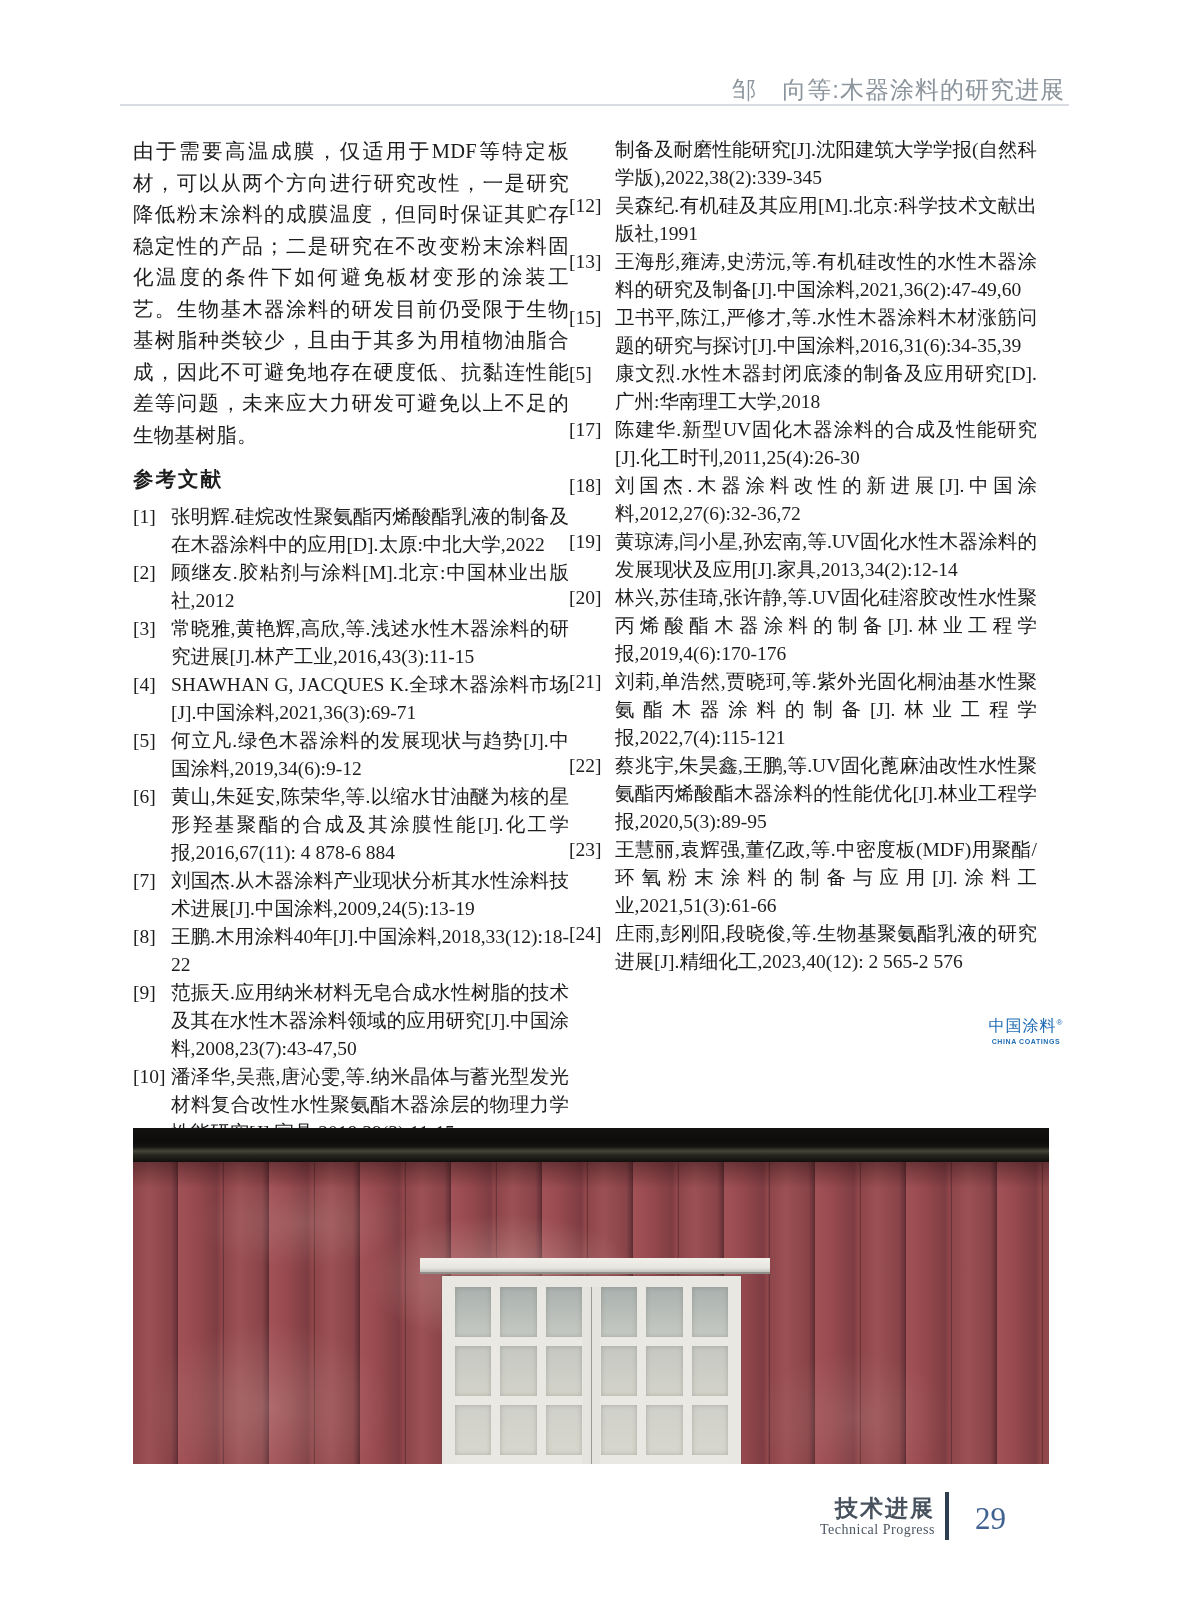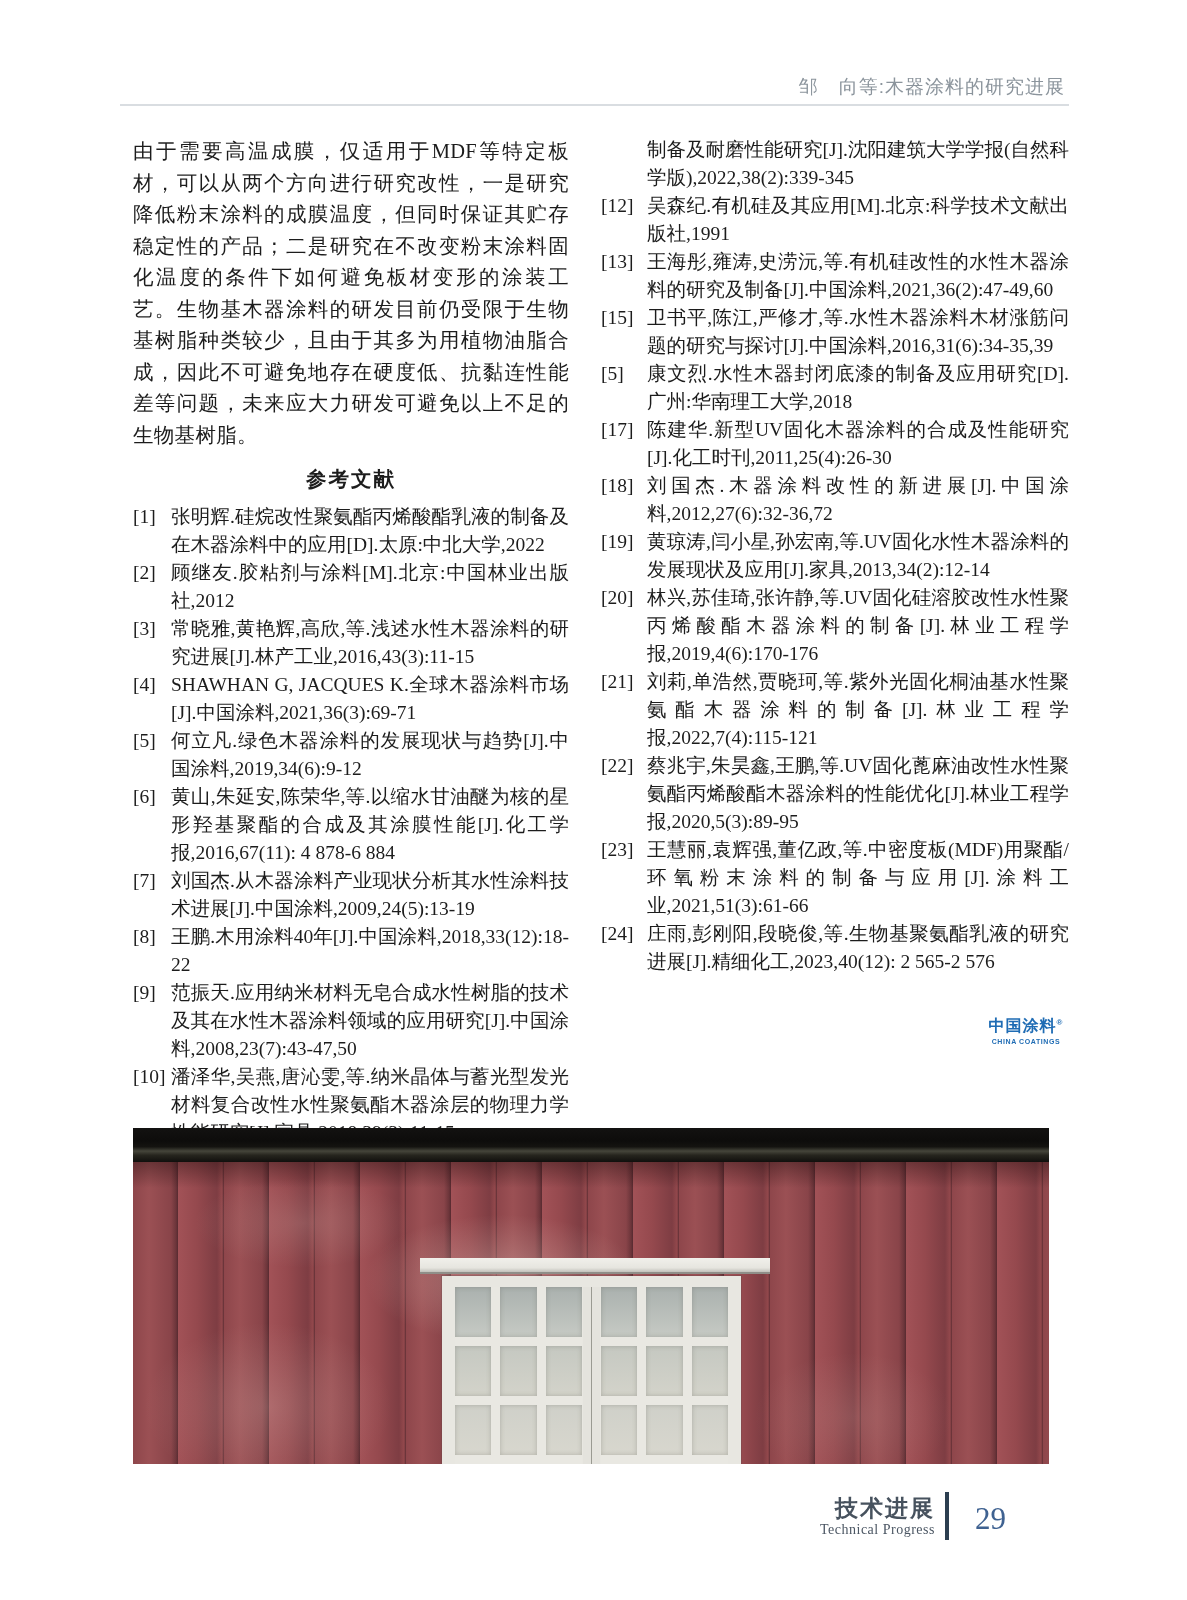--- a/index.html
+++ b/index.html
@@ -7,55 +7,55 @@
   .page {
     position:relative; width:1187px; height:1600px; background:#ffffff;
     font-family:"Liberation Serif","DejaVu Serif",serif; color:#1c1c1c;
     overflow:hidden;
   }
 
   
   .running-head {
     position:absolute; top:74px; left:120px; right:122px;
     text-align:right; font-family:"Liberation Sans","DejaVu Sans",sans-serif;
-    font-size:19px; color:#8b949c; letter-spacing:1px;
+    font-size:24px; color:#8b949c; letter-spacing:1px;
   }
   .head-rule {
     position:absolute; top:104px; left:120px; right:118px; height:2px;
     background:#d9dde1;
   }
 
   
   .columns {
     position:absolute; top:136px; left:133px; width:936px;
-    display:flex; gap:32px;
+    display:flex; 
   }
   .col { text-align:justify; }
   .col-left  { width:436px; }
   .col-right { width:468px; }
 
   .intro {
     font-size:20.5px; line-height:31.5px; letter-spacing:0.3px;
   }
   .ref-heading {
-    text-align:center; font-weight:bold; font-size:20.5px;
+    font-weight:bold; font-size:20.5px;
     margin-top:13px; margin-bottom:9px; line-height:30px; letter-spacing:2px;font-family:Liberation Serif, serif;
   }
   .ref-item { display:flex; font-size:19.5px; line-height:28px; }
   .ref-num  { flex:0 0 38px; }
   .col-right .ref-num { flex-basis:46px; }
   .ref-text { flex:1; text-align:justify; }
   .ref-cont { margin-left:46px; font-size:19.5px; line-height:28px; text-align:justify; }
 
   
   .logo {
     position:absolute; left:986px; top:1016px; width:80px; text-align:center;
     color:#1f6cb4; font-family:"Liberation Sans","DejaVu Sans",sans-serif;
   }
-  .logo-cn { font-size:16px; font-weight:bold; letter-spacing:1px; white-space:nowrap; }
+  .logo-cn { font-size:16px; font-weight:normal; letter-spacing:1px; white-space:nowrap; }
   .logo-cn sup { font-size:8px; }
   .logo-en { font-size:7px; font-weight:bold; letter-spacing:0.6px; margin-top:1px; white-space:nowrap; }
 
   
   .photo {
     position:absolute; left:133px; top:1128px; width:916px; height:336px;
     overflow:hidden;
   }
   .roof {
     position:absolute; left:0; top:0; width:100%; height:34px;

